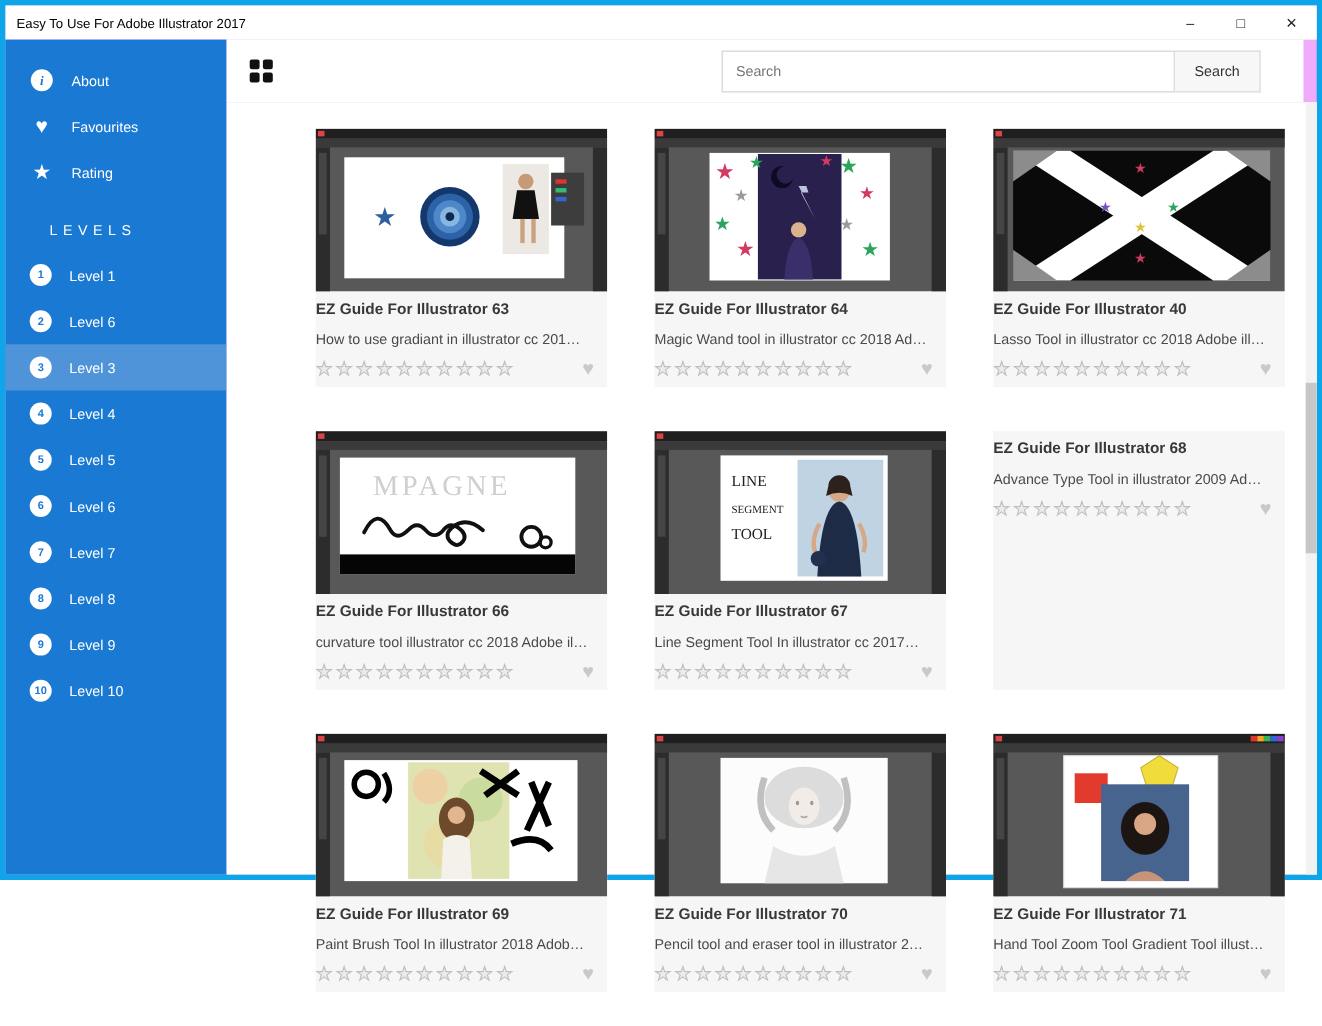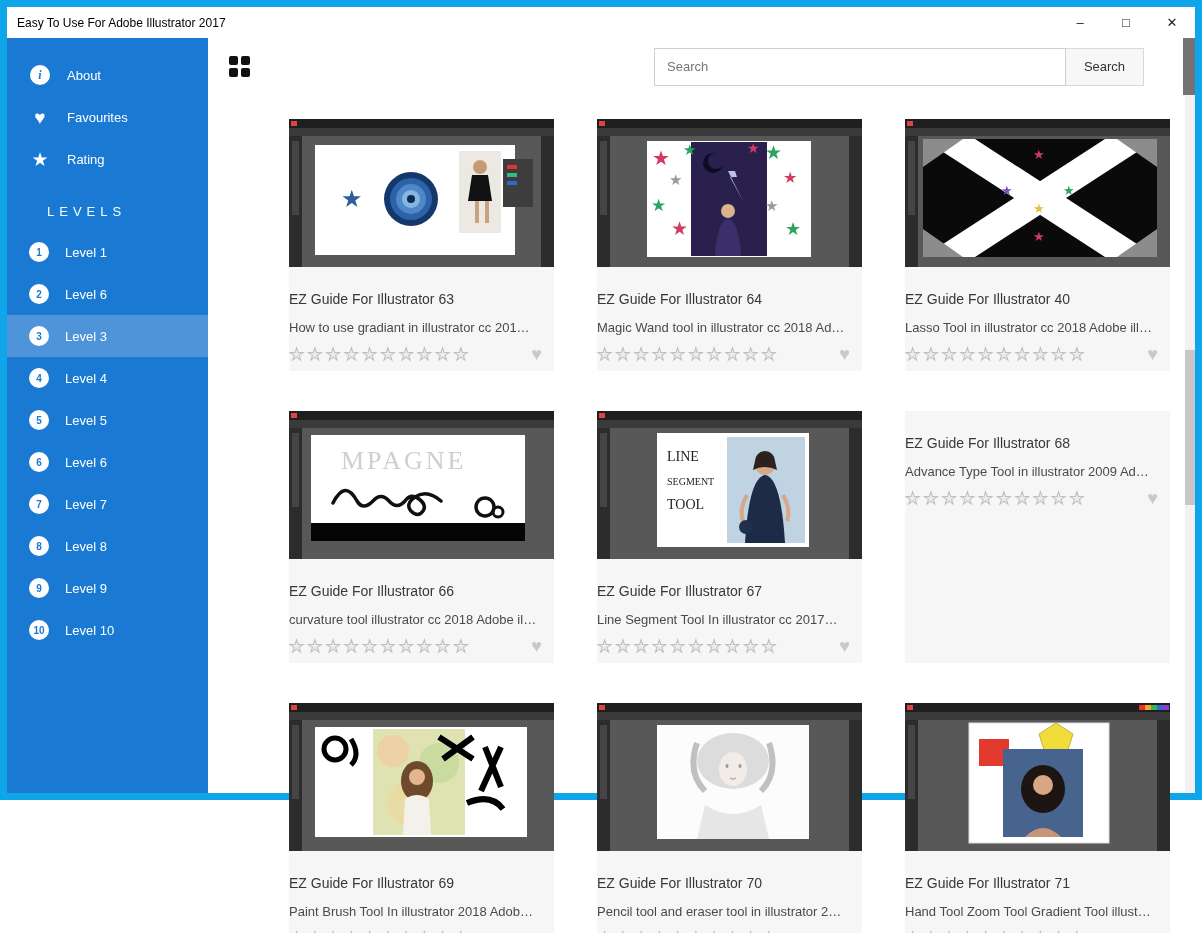--- a/index.html
+++ b/index.html
@@ -1,18 +1,18 @@
 <!DOCTYPE html>
 <html><head>
 <meta charset="utf-8">
 <style>
   *{margin:0;padding:0;box-sizing:border-box}
   html,body{width:1202px;height:933px;overflow:hidden;background:#fff;
     font-family:"Liberation Sans",sans-serif}
-  .window{position:relative;width:1202px;height:800px;background:#737373;border:7px solid #0ea5e9}
+  .window{position:relative;width:1202px;height:800px;background:#f0abfc;border:5px solid #0ea5e9}
 
   
   .titlebar{height:31px;background:#fff;display:flex;align-items:center}
   .title{padding-left:10px;font-size:12px;color:#000}
   .win-controls{margin-left:auto;display:flex;height:100%}
   .win-btn{width:46px;display:flex;align-items:center;justify-content:center;font-size:13px;color:#222;cursor:pointer}
 
   
   .sidebar{position:absolute;top:31px;left:0;bottom:0;width:201px;background:#1979d3;color:#fff;padding-top:16px}
   .side-item{display:flex;align-items:center;gap:16px;height:42px;padding-left:22px;font-size:13px;cursor:pointer}
@@ -33,21 +33,21 @@
   .search-input{width:412px;height:38px;border:1px solid #cfcfcf;padding:0 12px;font-size:13px;color:#333;outline:none}
   .search-input::placeholder{color:#767676}
   .search-btn{width:78px;height:38px;border:1px solid #d8d8d8;border-left:none;background:#f7f7f7;font-size:13px;color:#333;cursor:pointer}
 
   
   .content{position:absolute;left:201px;top:88px;right:0;bottom:0;background:#fff;padding:24px 0 0 81px}
   .grid{display:grid;grid-template-columns:repeat(3,265px);column-gap:43px;row-gap:40px}
   .card{width:265px;background:#f6f6f6;padding-bottom:8px;cursor:pointer}
   .thumb{width:265px;height:148px}
   .thumb svg{display:block}
-  .card-title{margin-top:24px;font-size:14px;font-weight:normal;color:#383838}
+  .card-title{margin-top:7px;font-size:14px;font-weight:bold;color:#383838}
   .card-desc{margin-top:13px;font-size:13px;color:#4a4a4a;white-space:nowrap;overflow:hidden}
   .card-footer{margin-top:10px;display:flex;align-items:center;justify-content:space-between;padding-right:12px}
   .stars{font-size:17px;letter-spacing:3px;color:#ececec;-webkit-text-stroke:1px #bfbfbf;line-height:1}
   .heart{font-size:18px;color:#c9c9c9;line-height:1}
 
   
   .scroll-track{position:absolute;right:0;top:88px;bottom:0;width:10px;background:#f2f2f2}
   .scroll-thumb{position:absolute;right:0;top:255px;width:10px;height:155px;background:#c7c7c7}
 </style>
 </head>

